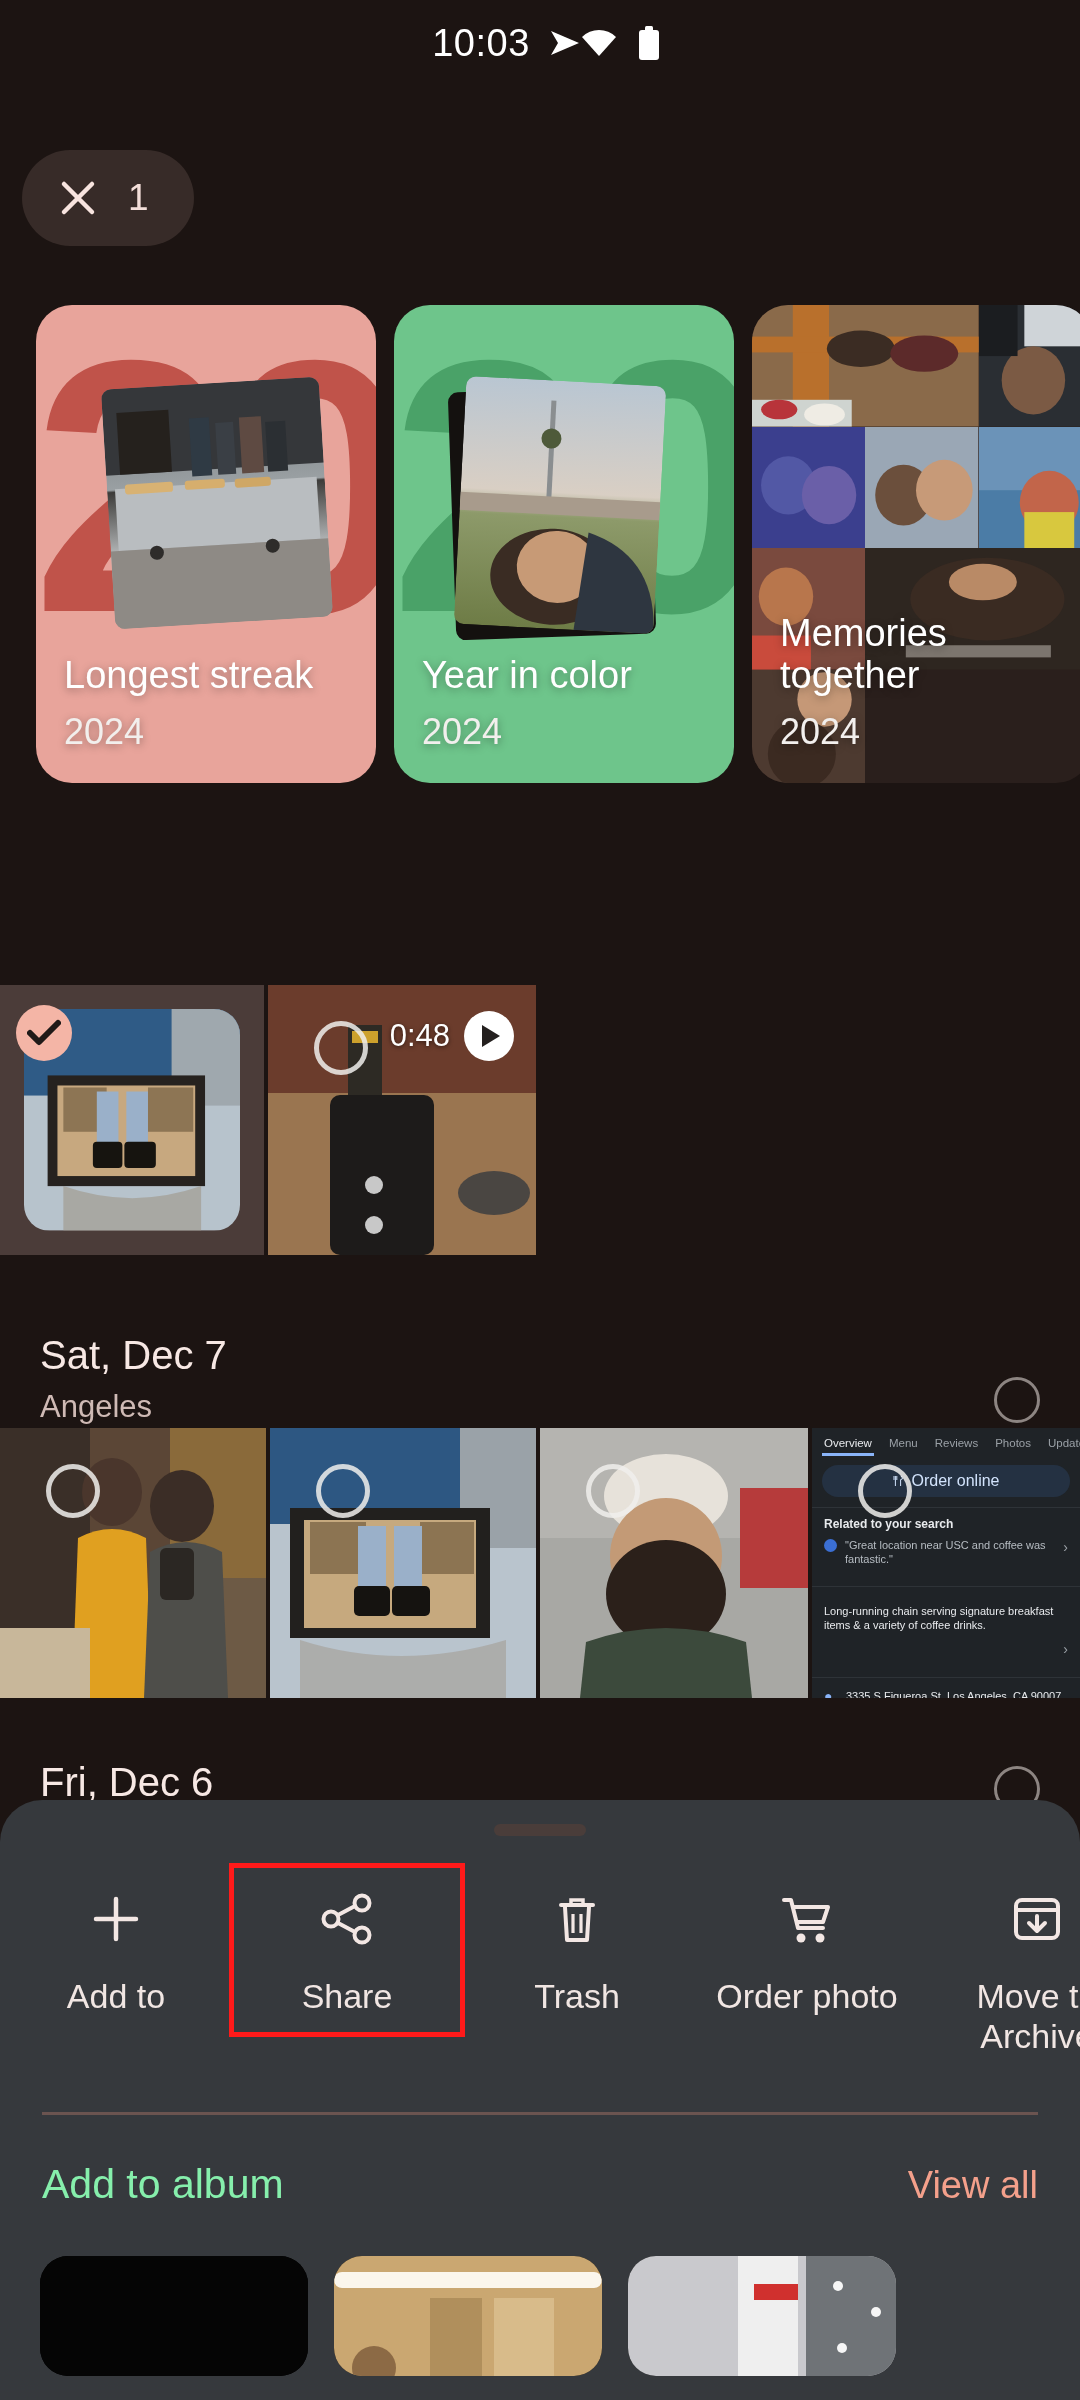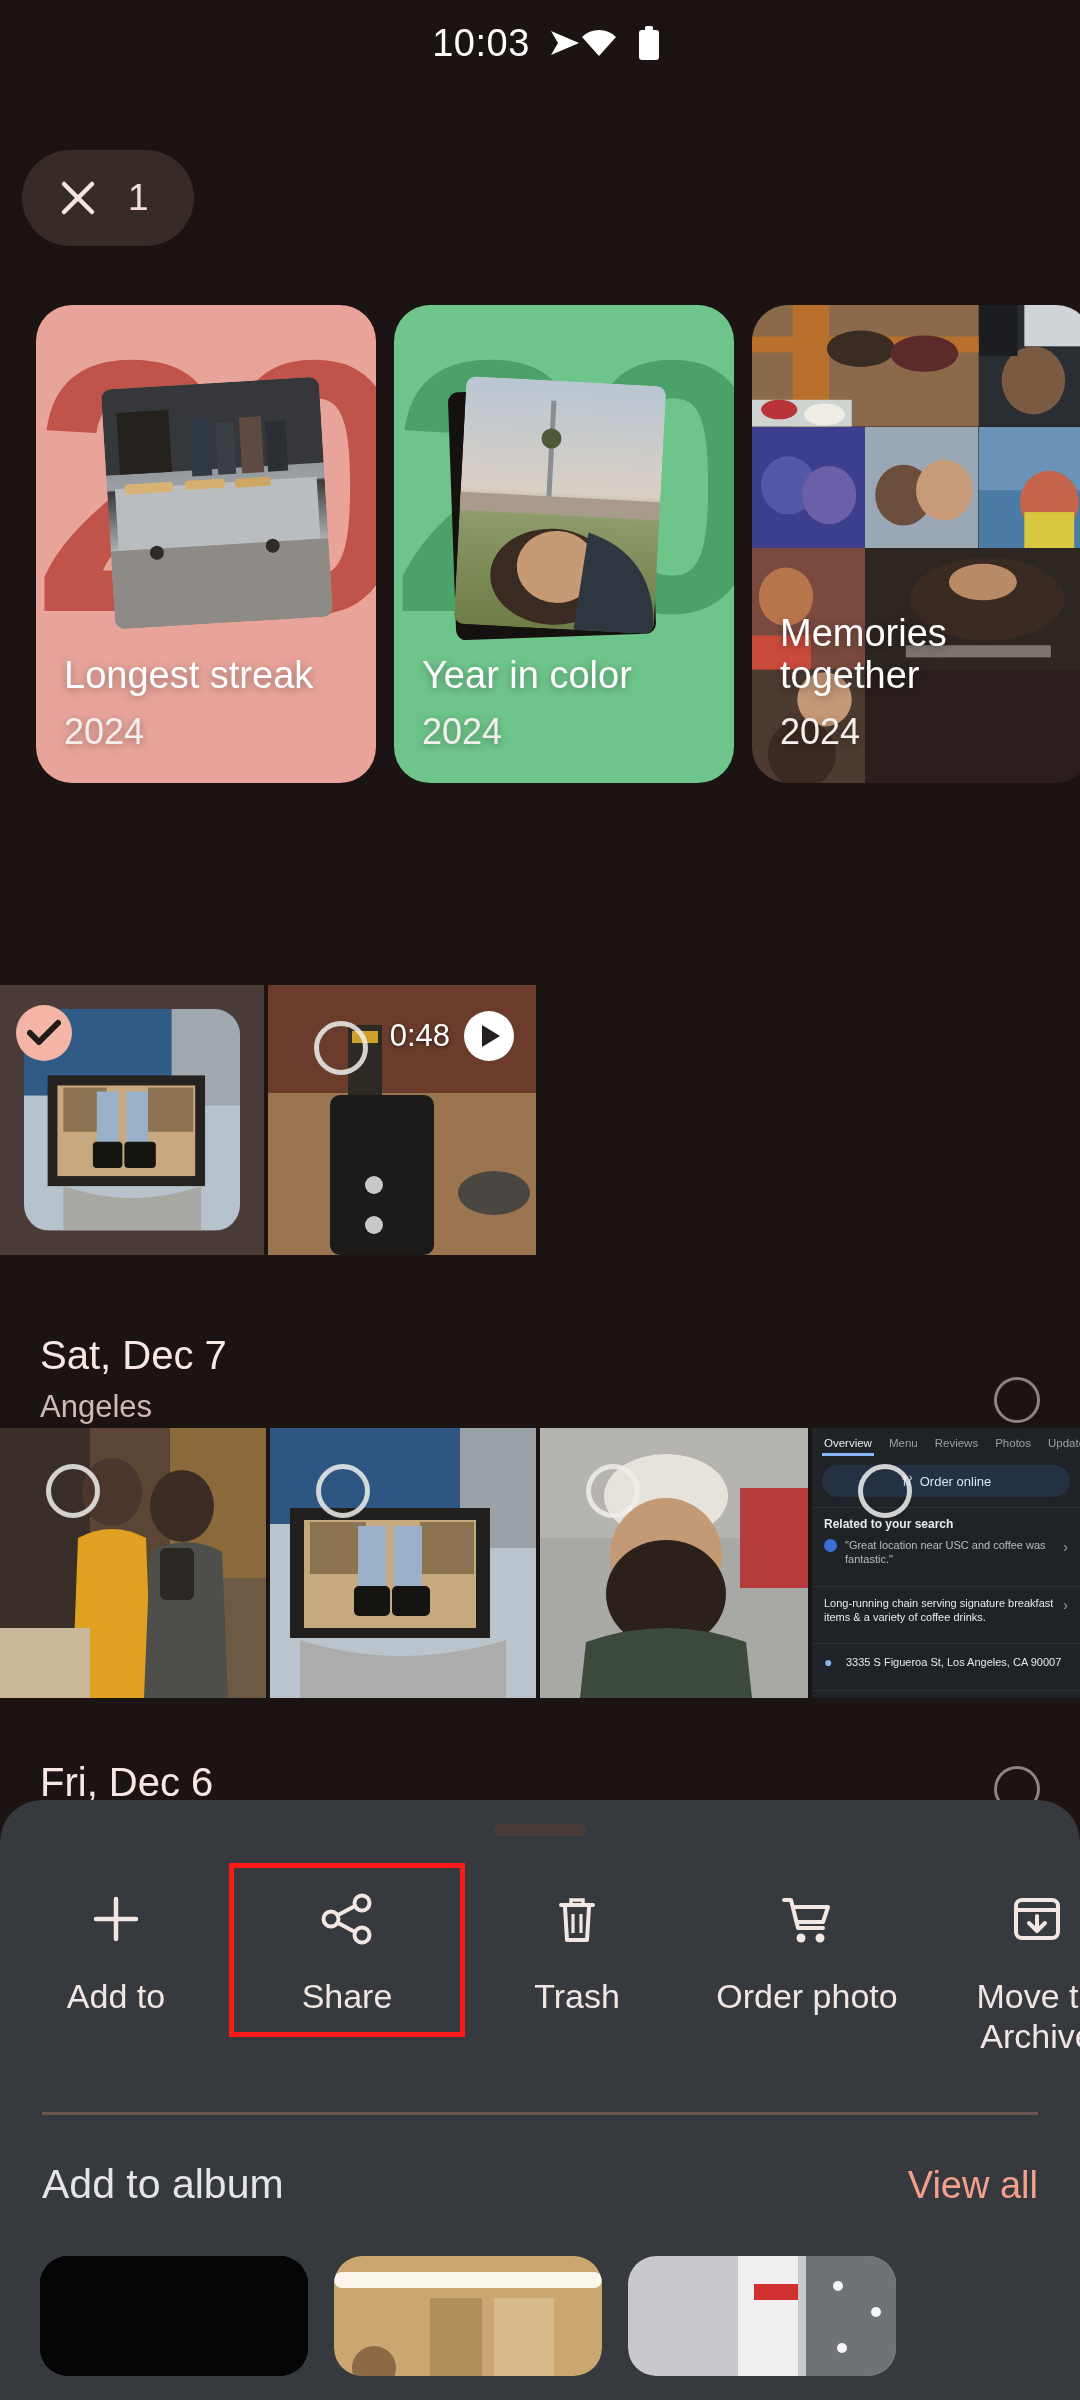--- a/index.html
+++ b/index.html
@@ -114,21 +114,21 @@
              display:flex; align-items:center; justify-content:center; }
   .playbtn::after { content:""; border-left:18px solid #24201f; border-top:11px solid transparent;
                     border-bottom:11px solid transparent; margin-left:4px; }
 
   
   .mapthumb { position:absolute; inset:0; background:#1f2327; color:#cfd4d9; font-size:11px; padding:9px 0 0 0; }
   .mt-tabs { display:flex; gap:17px; padding:0 12px; font-size:11.5px; color:#9aa0a6; }
   .mt-tabs .on { color:#e8eaed; position:relative; }
   .mt-tabs .on::after { content:""; position:absolute; left:-2px; right:-2px; bottom:-7px; height:3px; background:#8ab4f8; }
   .mt-order { margin:16px 10px 0; height:32px; border-radius:18px; background:#243142;
-              display:flex; align-items:center; justify-content:center; gap:7px; color:#d2e3fc; font-size:13px; }
+              display:flex; align-items:center; justify-content:center; gap:7px; color:#d2e3fc; font-size:16px; }
   .mt-sec { border-top:1px solid #2e3338; margin-top:10px; padding:9px 12px; }
   .mt-h { font-size:12px; font-weight:700; color:#e8eaed; }
   .mt-row { display:flex; align-items:flex-start; gap:8px; margin-top:7px; color:#b6bcc2; font-size:11px; line-height:1.3; }
   .mt-row .gt { margin-left:auto; color:#9aa0a6; font-size:14px; }
   .mt-dot { width:13px; height:13px; border-radius:50%; background:#3b6fd4; flex:0 0 13px; margin-top:1px; }
   .mt-pin { color:#8ab4f8; font-size:14px; flex:0 0 14px; }
 
   
   .sheet {
     position:absolute; left:0; bottom:0; width:1080px; height:600px;
@@ -138,21 +138,21 @@
             margin:24px auto 0; }
   .actions { display:flex; align-items:flex-start; padding:30px 0 0 0; overflow:hidden; }
   .action { flex:0 0 auto; width:230px; display:flex; flex-direction:column;
             align-items:center; gap:26px; position:relative; padding:22px 0 18px; }
   .action:first-child { width:232px; }
   .action .alabel { font-size:34px; color:#f1e6e3; text-align:center; line-height:1.18; }
   .action .aicon { height:62px; display:flex; align-items:center; justify-content:center; }
   .hl { outline:5px solid #ff1a1a; outline-offset:-2px; }
   .divider { height:3px; background:#6b5450; margin:38px 42px 0; }
   .albumhead { display:flex; align-items:baseline; padding:46px 42px 0; }
-  .albumhead .ah-title { font-size:41px; color:#e5e5e5; }
+  .albumhead .ah-title { font-size:41px; color:#86efac; }
   .albumhead .ah-link { margin-left:auto; font-size:38px; color:#f4a08b; }
   .albumrow { display:flex; gap:26px; padding:48px 40px 0; }
   .albumtile { width:268px; height:120px; border-radius:28px; overflow:hidden; background:#000; }
 
   svg { display:block; }
 </style>
 </head>
 <body>
 
 <div class="screen">
@@ -446,21 +446,21 @@
         </div>
         <div class="mt-sec">
           <div class="mt-h">Related to your search</div>
           <div class="mt-row">
             <span class="mt-dot"></span>
             <span>"Great location near USC and coffee was fantastic."</span>
             <span class="gt">›</span>
           </div>
         </div>
         <div class="mt-sec">
-          <div class="mt-row" style="margin-top:0;color:#e8eaed;">
+          <div class="mt-row" style="margin-top:8px;color:#e8eaed;flex-direction:column;">
             <span>Long-running chain serving signature breakfast items &amp; a variety of coffee drinks.</span>
             <span class="gt">›</span>
           </div>
         </div>
         <div class="mt-sec">
           <div class="mt-row" style="margin-top:0;color:#e8eaed;align-items:center;">
             <span class="mt-pin">●</span>
             <span>3335 S Figueroa St, Los Angeles, CA 90007</span>
           </div>
         </div>

